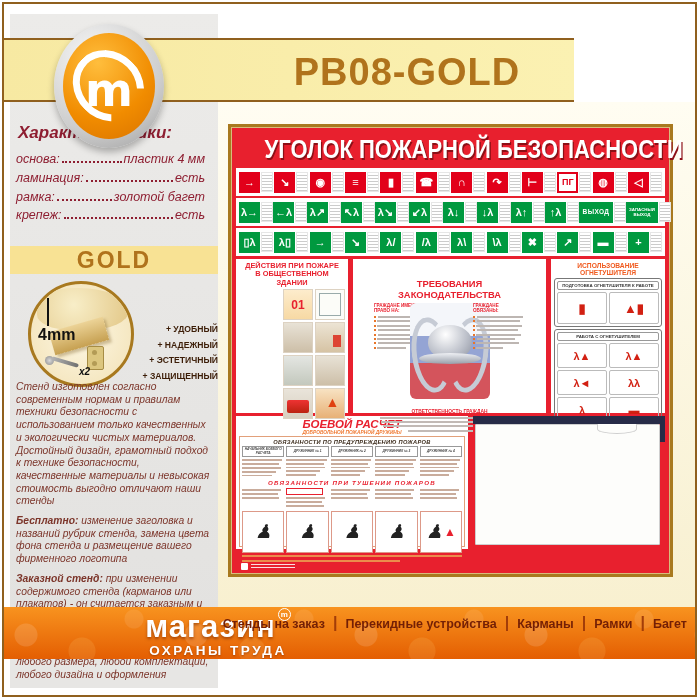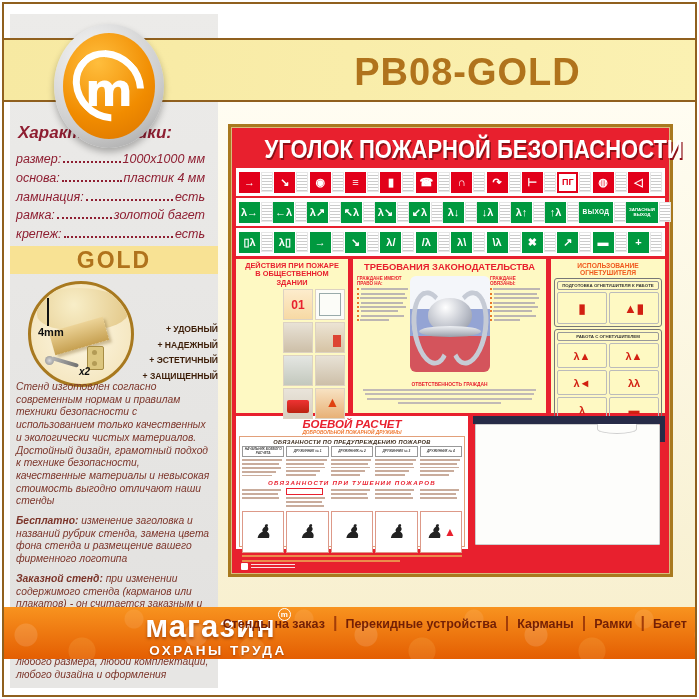--- a/index.html
+++ b/index.html
@@ -8,21 +8,21 @@
   .frame{position:absolute;inset:2px;border:2px solid #90601e;z-index:60;pointer-events:none;}
 
   
   .sidebar-bg{position:absolute;left:10px;top:14px;width:208px;height:674px;
               background:linear-gradient(180deg,#ecebe9,#e2e1df);z-index:1;}
   .main-bg{position:absolute;left:218px;top:102px;width:477px;height:505px;
            background:linear-gradient(180deg,#fffdf2,#f8f0d0);z-index:2;}
   .below-left{position:absolute;left:10px;top:659px;width:208px;height:29px;background:#e7e6e4;z-index:5;}
 
   
-  .band{position:absolute;left:4px;top:38px;width:691px;height:64px;box-sizing:border-box;
+  .band{position:absolute;left:4px;top:38px;width:570px;height:64px;box-sizing:border-box;
         background:linear-gradient(90deg,#f7e9a2,#fbf1b2);border-top:2px solid #90601e;
         border-bottom:2px solid #90601e;z-index:4;}
   .product-code{position:absolute;left:250px;right:14px;top:11px;text-align:center;
         font-size:38px;font-weight:bold;color:#b0731c;letter-spacing:1px;}
 
   
   .logo{position:absolute;left:54px;top:24px;width:110px;height:124px;border-radius:50%;
         background:radial-gradient(circle at 35% 28%,#f7f7f7,#cdcdcd 62%,#9c9c9c);
         box-shadow:0 4px 7px rgba(0,0,0,.28);z-index:20;}
   .logo-inner{position:absolute;inset:9px;border-radius:50%;
@@ -45,21 +45,21 @@
         color:#b0731c;letter-spacing:2px;z-index:5;}
 
   .benefit-circle{position:absolute;left:28px;top:281px;width:100px;height:100px;border-radius:50%;
         border:3px solid #a8791f;background:radial-gradient(#fdf7e4,#f2e1b4);z-index:5;overflow:hidden;}
   .gold-blob{position:absolute;left:6px;top:4px;width:92px;height:42px;border-radius:45% 60% 50% 40%;
         background:radial-gradient(circle at 40% 40%,#f8eec8,#e2c685);}
   .frame-corner{position:absolute;left:20px;top:40px;width:56px;height:24px;
         background:linear-gradient(#ecd397,#c6a051);transform:rotate(-16deg);
         box-shadow:2px 3px 3px rgba(120,90,30,.35);}
   .mm-arrow{position:absolute;left:16px;top:14px;width:2px;height:28px;background:#111;}
-  .mm-label{position:absolute;left:7px;top:42px;font-size:11px;font-weight:bold;color:#111;}
+  .mm-label{position:absolute;left:7px;top:42px;font-size:16px;font-weight:bold;color:#111;}
   .screw{position:absolute;left:20px;top:76px;width:28px;height:4px;border-radius:2px;
         background:linear-gradient(90deg,#b5b5b5,#6f6f6f);transform:rotate(16deg);}
   .screw-head{position:absolute;left:14px;top:72px;width:9px;height:9px;border-radius:50%;
         background:radial-gradient(#d9d9d9,#8a8a8a);}
   .bracket{position:absolute;left:56px;top:62px;width:15px;height:22px;background:#dcc67e;
         border:1px solid #a78d45;border-radius:2px;}
   .bracket::before{content:"";position:absolute;left:4px;top:3px;width:5px;height:5px;border-radius:50%;background:#b39b55;}
   .bracket::after{content:"";position:absolute;left:4px;bottom:3px;width:5px;height:5px;border-radius:50%;background:#b39b55;}
   .x2-label{position:absolute;left:48px;top:82px;font-size:10px;font-weight:bold;color:#111;font-style:italic;}
 
@@ -85,21 +85,21 @@
         color:#fff;font-size:11px;font-weight:bold;line-height:1;box-sizing:border-box;}
   .sq.red{background:#e2001a;}
   .sq.green{background:#00993f;}
   .sq.outline{background:#fff;border:2px solid #e2001a;color:#e2001a;font-size:9px;}
   .sq.txt{width:34px;font-size:6.5px;letter-spacing:.4px;}
   .sq.txt2{width:32px;flex-direction:column;font-size:4.4px;line-height:5.2px;}
   .cap{width:12px;height:20px;border:1px solid #e6e6e6;box-sizing:border-box;
         background:repeating-linear-gradient(#fff 0 2px,#cccccc 2px 3px);}
 
   .mid-row{display:flex;gap:5px;margin-top:3px;height:154px;}
-  .panel{background:#fef9c3;box-sizing:border-box;}
+  .panel{background:#ffffff;box-sizing:border-box;}
   .panelA{width:112px;padding:3px;}
   .pa-title{color:#e8202e;font-weight:bold;font-size:7.4px;text-align:center;line-height:8.4px;}
   .pa-grid{display:grid;grid-template-columns:1fr 1fr;gap:2px;margin-top:2px;padding-left:44px;}
   .pa-box{height:29px;border:1px solid #ddd2c2;position:relative;overflow:hidden;
         background:linear-gradient(#efe4d2,#dec9ae);}
   .pa-box.call{background:linear-gradient(#fdeccc,#f7d9a4);display:flex;align-items:center;justify-content:center;}
   .pa-box.call span{color:#e8202e;font-weight:bold;font-size:12px;}
   .pa-box.plan{background:#fcfcf8;}
   .pa-box.plan::before{content:"";position:absolute;inset:3px;border:1px solid #9aa;
         background:linear-gradient(90deg,transparent 48%,#8b9 48% 52%,transparent 52%),
@@ -107,21 +107,21 @@
   .pa-box.scene1{background:linear-gradient(#e8e2d6,#cdbfa8);}
   .pa-box.scene2{background:linear-gradient(#ece4d4,#d6c3a4);}
   .pa-box.scene2::after{content:"";position:absolute;left:60%;top:40%;width:8px;height:12px;background:#d43;}
   .pa-box.scene3{background:linear-gradient(#e4e6e2,#c3c8bd);}
   .pa-box.truck{background:linear-gradient(#e9e4da,#d8cfc0);}
   .pa-box.truck::after{content:"";position:absolute;left:10%;top:38%;width:78%;height:44%;
         background:linear-gradient(#e33,#b21);border-radius:2px;}
   .pa-box.flame{background:linear-gradient(#f7e2c2,#e8b177);}
   .pa-box.flame::after{content:"▲";position:absolute;left:34%;top:18%;color:#e04010;font-size:14px;}
 
-  .panelB{flex:1;padding:2px;position:relative;}
+  .panelB{flex:1;padding:19px;position:relative;}
   .pb-title{color:#e8202e;font-weight:bold;font-size:9.4px;text-align:center;line-height:10.6px;margin-top:1px;}
   .pb-cols{position:relative;height:103px;margin-top:3px;}
   .pb-colL{position:absolute;left:2px;top:0;width:52px;}
   .pb-colR{position:absolute;right:2px;top:0;width:52px;}
   .pb-colhead{color:#e8202e;font-weight:bold;font-size:4.6px;line-height:5.2px;margin-bottom:2px;}
   .emblem{position:absolute;left:50%;top:0;transform:translateX(-50%);width:80px;height:96px;
         border-radius:6px;background:linear-gradient(#f4f6fa 0 34%,#94a4d4 34% 62%,#d4545c 62% 100%);}
   .helmet{position:absolute;left:50%;top:22px;transform:translateX(-50%);width:44px;height:34px;
         border-radius:50% 50% 46% 46%;background:radial-gradient(circle at 40% 28%,#ffffff,#b9bdc7 62%,#8d919e);}
   .helmet::after{content:"";position:absolute;left:-9px;bottom:-5px;width:62px;height:11px;border-radius:50%;
@@ -215,25 +215,20 @@
   <div class="logo">
     <div class="logo-inner">
       <div class="logo-arc"></div>
       <div class="logo-m">m</div>
     </div>
   </div>
 
   <div class="char-title">Характеристики:</div>
   <div id="specs">
       <div class="spec">
-        <span class="sl">размер:</span>
-        <span class="sd"></span>
-        <span class="sv">1000х1000 мм</span>
-      </div>
-      <div class="spec">
         <span class="sl">основа:</span>
         <span class="sd"></span>
         <span class="sv">пластик 4 мм</span>
       </div>
       <div class="spec">
         <span class="sl">ламинация:</span>
         <span class="sd"></span>
         <span class="sv">есть</span>
       </div>
       <div class="spec">

